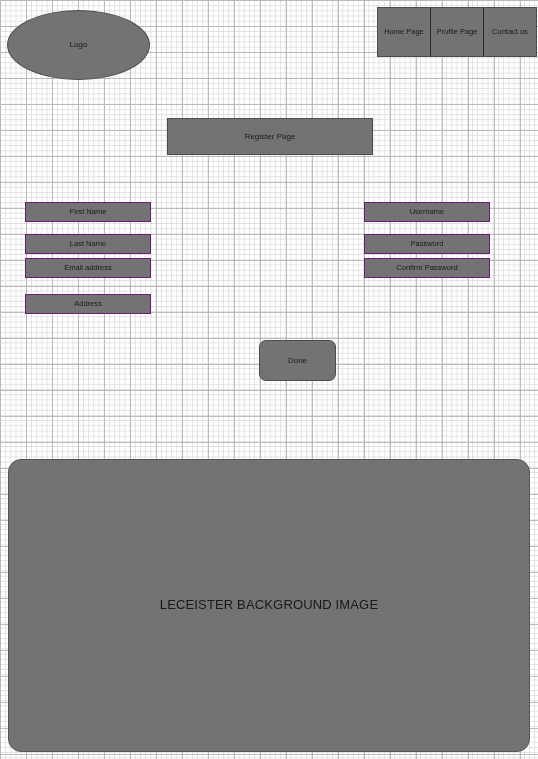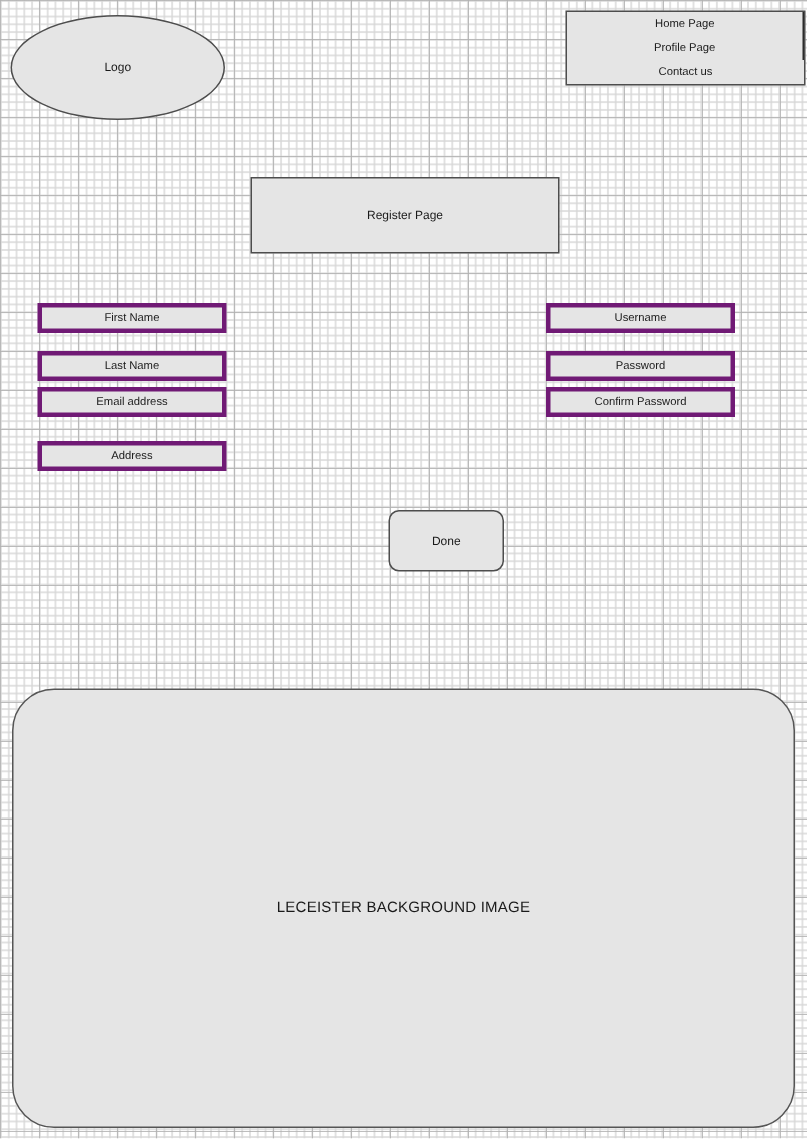--- a/index.html
+++ b/index.html
@@ -33,29 +33,28 @@
       26px 26px,
       5.2px 5.2px,
       5.2px 5.2px;
     background-position: 0 0, 0 0, 0 0, 0 0;
   }
 
   
   .shape {
     position: absolute;
     box-sizing: border-box;
-    background: #e5e5e5;
+    background: #737373;
     border: 1px solid #4d4d4d;
     display: flex;
     align-items: center;
     justify-content: center;
     color: #1a1a1a;
     text-align: center;
     line-height: 1.15;
-    flex-direction: column;
   }
 
   
   #logo {
     left: 7px;
     top: 10px;
     width: 143px;
     height: 70px;
     border-radius: 50%;
     font-size: 8px;
@@ -85,29 +84,29 @@
   }
   .nav-cell:last-child {
     border-right: none;
   }
 
   
   #register-header {
     left: 167px;
     top: 118px;
     width: 206px;
-    height: 51px;
+    height: 37px;
     font-size: 8px;
   }
 
   
   .field {
     height: 20px;
     font-size: 7.5px;
-    border: 3px solid #701a75;
+    border: 1px solid #701a75;
   }
   .field-left  { left: 25px;  width: 126px; }
   .field-right { left: 364px; width: 126px; }
 
   .row-1 { top: 202px; }
   .row-2 { top: 234px; }
   .row-3 { top: 258px; }
   .row-4 { top: 294px; }
 
   
@@ -120,23 +119,23 @@
     font-size: 8px;
     margin-left: 27px;
   }
 
   
   #background-image {
     left: 8px;
     top: 459px;
     width: 522px;
     height: 293px;
-    border-radius: 28px;
+    border-radius: 13px;
     border: 1px solid #555555;
-    font-size: 10px;
+    font-size: 13px;
     align-items: center;
     justify-content: center;
     letter-spacing: 0.15px;
   }
 </style>
 </head>
 <body>
 
 <div id="canvas"></div>
 

